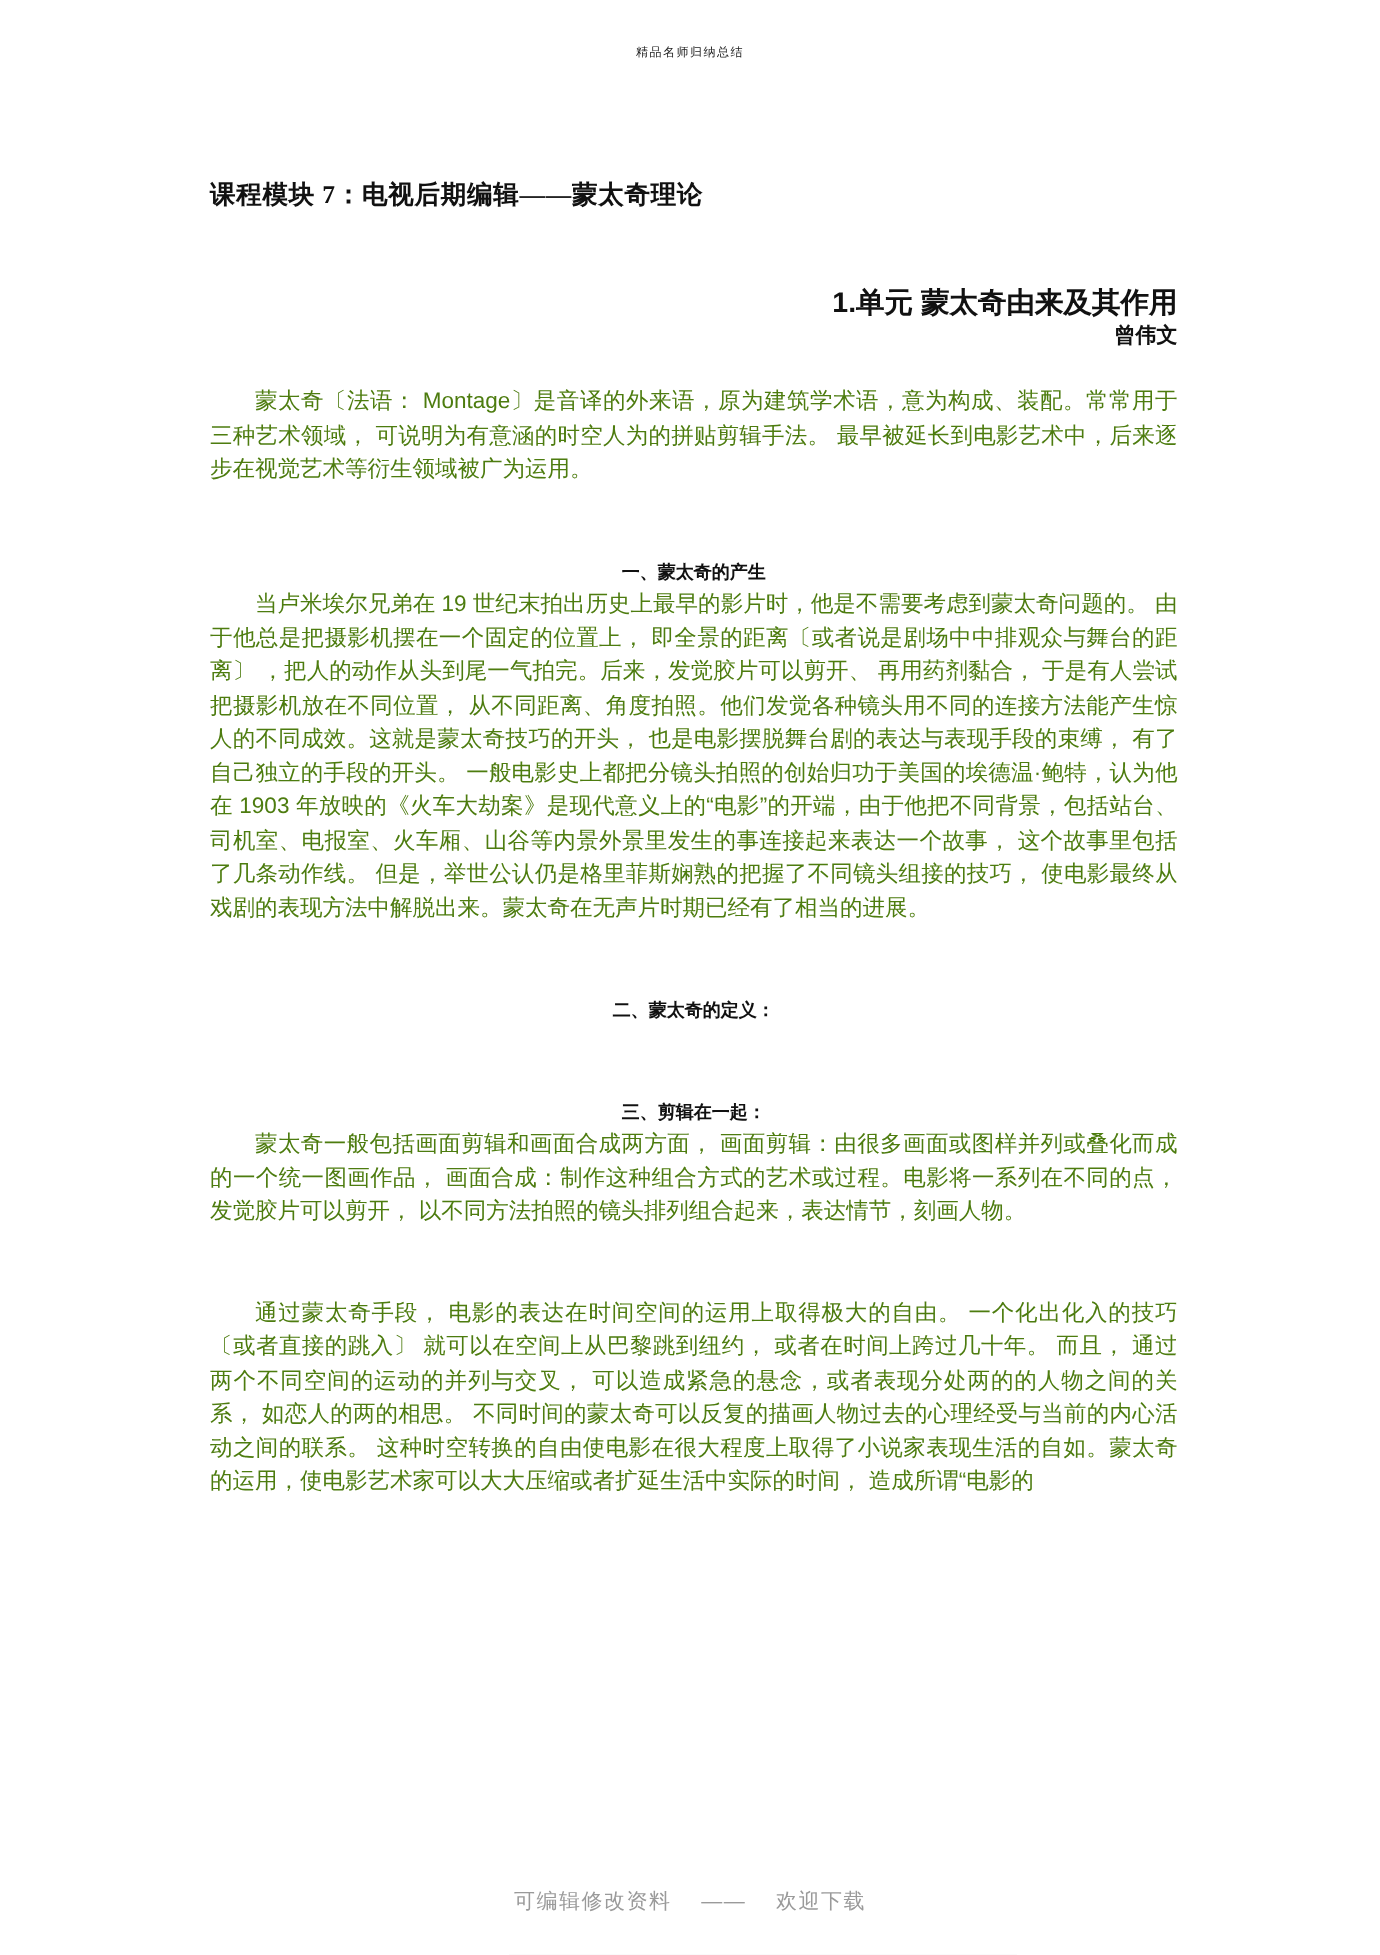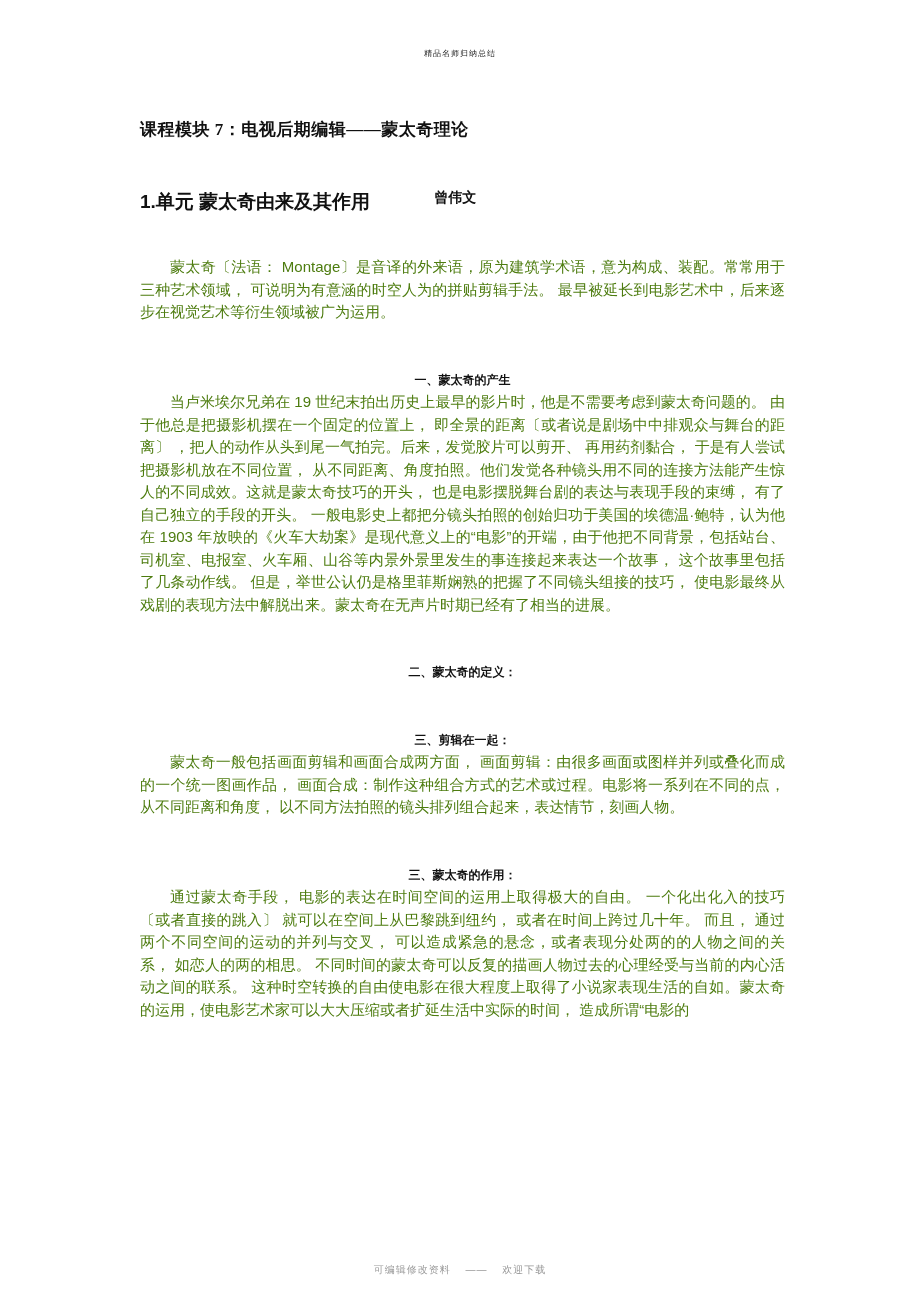--- a/index.html
+++ b/index.html
@@ -11,21 +11,21 @@
     position:relative;
     width:920px;
     height:1303px;
     margin:0 auto;
     background:#ffffff;
     color:#111;
     overflow:hidden;
   }
   .top-mark{
     position:absolute;
-    top:48px;
+    top:29px;
     left:0;
     width:100%;
     text-align:center;
     font-size:8px;
     color:#222;
     letter-spacing:1px;
   }
   .content{
     position:absolute;
     top:118px;
@@ -35,23 +35,24 @@
   .doc-title{
     font-size:17px;
     font-weight:bold;
     margin:0 0 48px 0;
     letter-spacing:0.5px;
     font-family:Liberation Serif, serif;
   }
   .unit-heading{
     font-size:19px;
     font-weight:bold;
-    margin:0 0 41px 0;
+    margin:0 0 24px 0;
     display:flex;
-    align-items:flex-start;
+    align-items:flex-end;
+    flex-direction:column;
   }
   .unit-author{
     margin-left:64px;
     font-size:14px;
     font-weight:bold;
   }
   p.body-par{
     font-size:15px;
     line-height:22.5px;
     text-align:justify;
@@ -68,21 +69,21 @@
     margin:0 0 0 0;
     line-height:22.5px;
     text-align:center;
   }
   .footer{
     position:absolute;
     bottom:26px;
     left:0;
     width:100%;
     text-align:center;
-    font-size:10px;
+    font-size:14px;
     color:#9a9a9a;
     letter-spacing:1px;
   }
 </style>
 </head>
 <body>
 
 <div class="page">
 
   <div class="top-mark">精品名师归纳总结</div>
@@ -102,25 +103,24 @@
       <h3 class="sec-heading">一、蒙太奇的产生</h3>
       <p class="body-par">当卢米埃尔兄弟在 19 世纪末拍出历史上最早的影片时，他是不需要考虑到蒙太奇问题的。 由于他总是把摄影机摆在一个固定的位置上， 即全景的距离〔或者说是剧场中中排观众与舞台的距离〕 ，把人的动作从头到尾一气拍完。后来，发觉胶片可以剪开、 再用药剂黏合， 于是有人尝试把摄影机放在不同位置， 从不同距离、角度拍照。他们发觉各种镜头用不同的连接方法能产生惊人的不同成效。这就是蒙太奇技巧的开头， 也是电影摆脱舞台剧的表达与表现手段的束缚， 有了自己独立的手段的开头。 一般电影史上都把分镜头拍照的创始归功于美国的埃德温·鲍特，认为他在 1903 年放映的《火车大劫案》是现代意义上的“电影”的开端，由于他把不同背景，包括站台、司机室、电报室、火车厢、山谷等内景外景里发生的事连接起来表达一个故事， 这个故事里包括了几条动作线。 但是，举世公认仍是格里菲斯娴熟的把握了不同镜头组接的技巧， 使电影最终从戏剧的表现方法中解脱出来。蒙太奇在无声片时期已经有了相当的进展。</p>
     </div>
 
     <div class="section">
       <h3 class="sec-heading">二、蒙太奇的定义：</h3>
     </div>
 
     <div class="section">
       <h3 class="sec-heading">三、剪辑在一起：</h3>
-      <p class="body-par">蒙太奇一般包括画面剪辑和画面合成两方面， 画面剪辑：由很多画面或图样并列或叠化而成的一个统一图画作品， 画面合成：制作这种组合方式的艺术或过程。电影将一系列在不同的点， 从不同距离和角度， 以不同方法拍照的镜头排列组合起来，表达情节，刻画人物。</p>
+      <p class="body-par">蒙太奇一般包括画面剪辑和画面合成两方面， 画面剪辑：由很多画面或图样并列或叠化而成的一个统一图画作品， 画面合成：制作这种组合方式的艺术或过程。电影将一系列在不同的点， 发觉胶片可以剪开， 以不同方法拍照的镜头排列组合起来，表达情节，刻画人物。</p>
     </div>
 
     <div class="section">
-      <h3 class="sec-heading">三、蒙太奇的作用：</h3>
       <p class="body-par">通过蒙太奇手段， 电影的表达在时间空间的运用上取得极大的自由。 一个化出化入的技巧 〔或者直接的跳入〕 就可以在空间上从巴黎跳到纽约， 或者在时间上跨过几十年。 而且， 通过两个不同空间的运动的并列与交叉， 可以造成紧急的悬念，或者表现分处两的的人物之间的关系， 如恋人的两的相思。 不同时间的蒙太奇可以反复的描画人物过去的心理经受与当前的内心活动之间的联系。 这种时空转换的自由使电影在很大程度上取得了小说家表现生活的自如。蒙太奇的运用，使电影艺术家可以大大压缩或者扩延生活中实际的时间， 造成所谓“电影的</p>
     </div>
 
   </div>
 
   <div class="footer">可编辑修改资料 　——　 欢迎下载</div>
 
 </div>
 
 </body></html>

